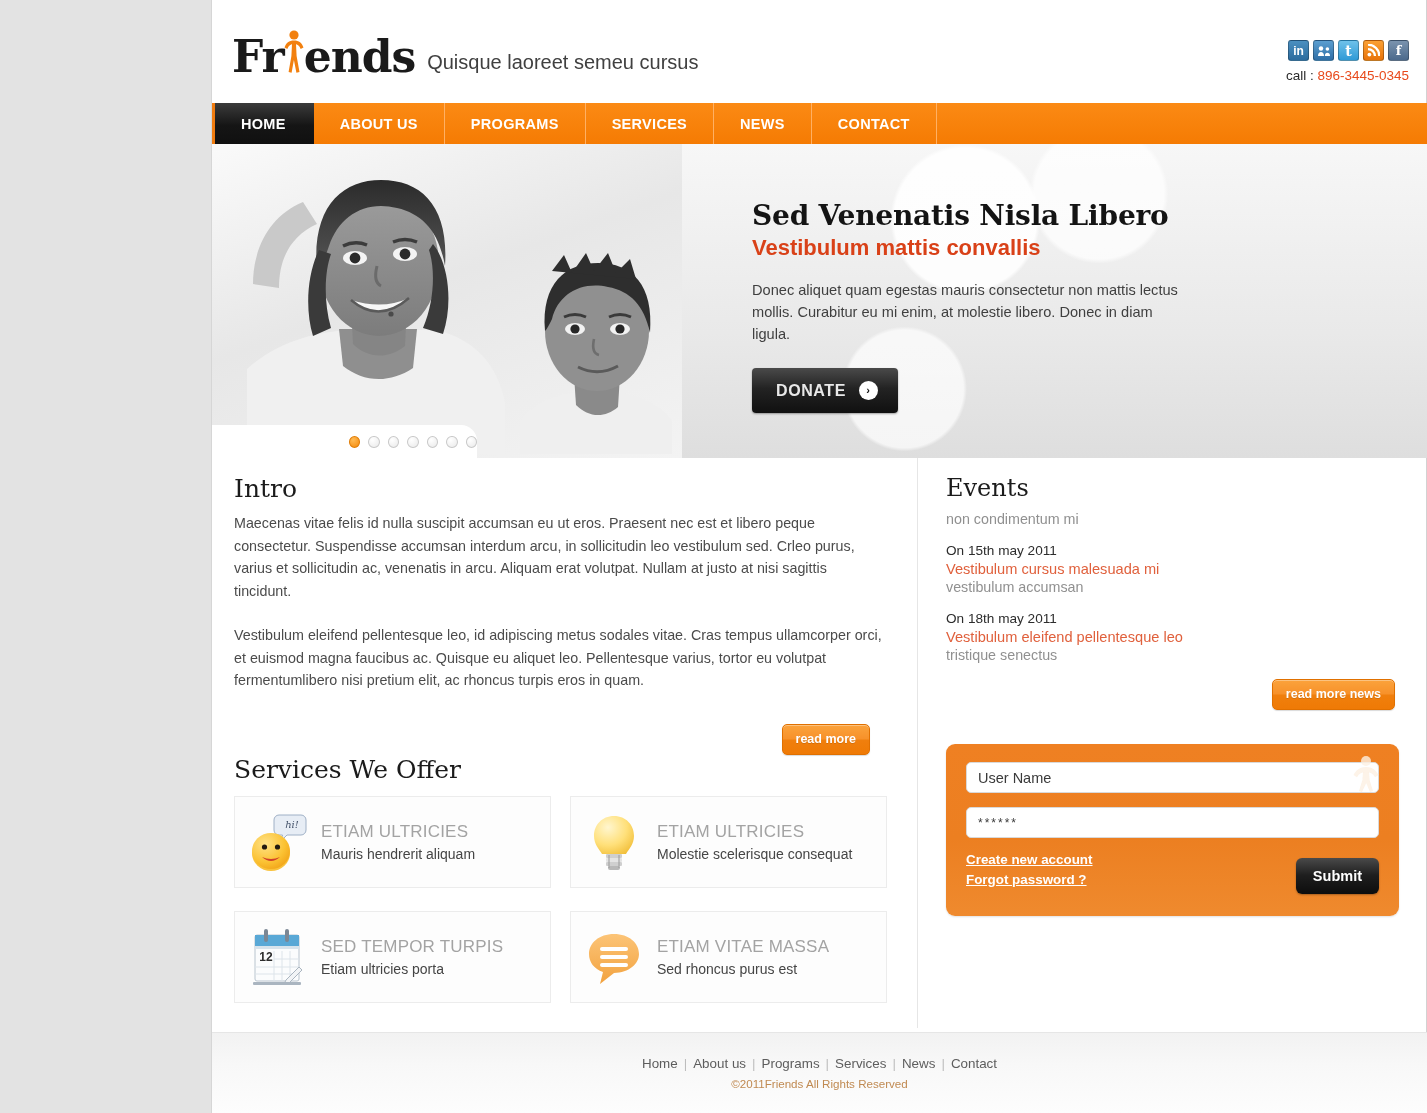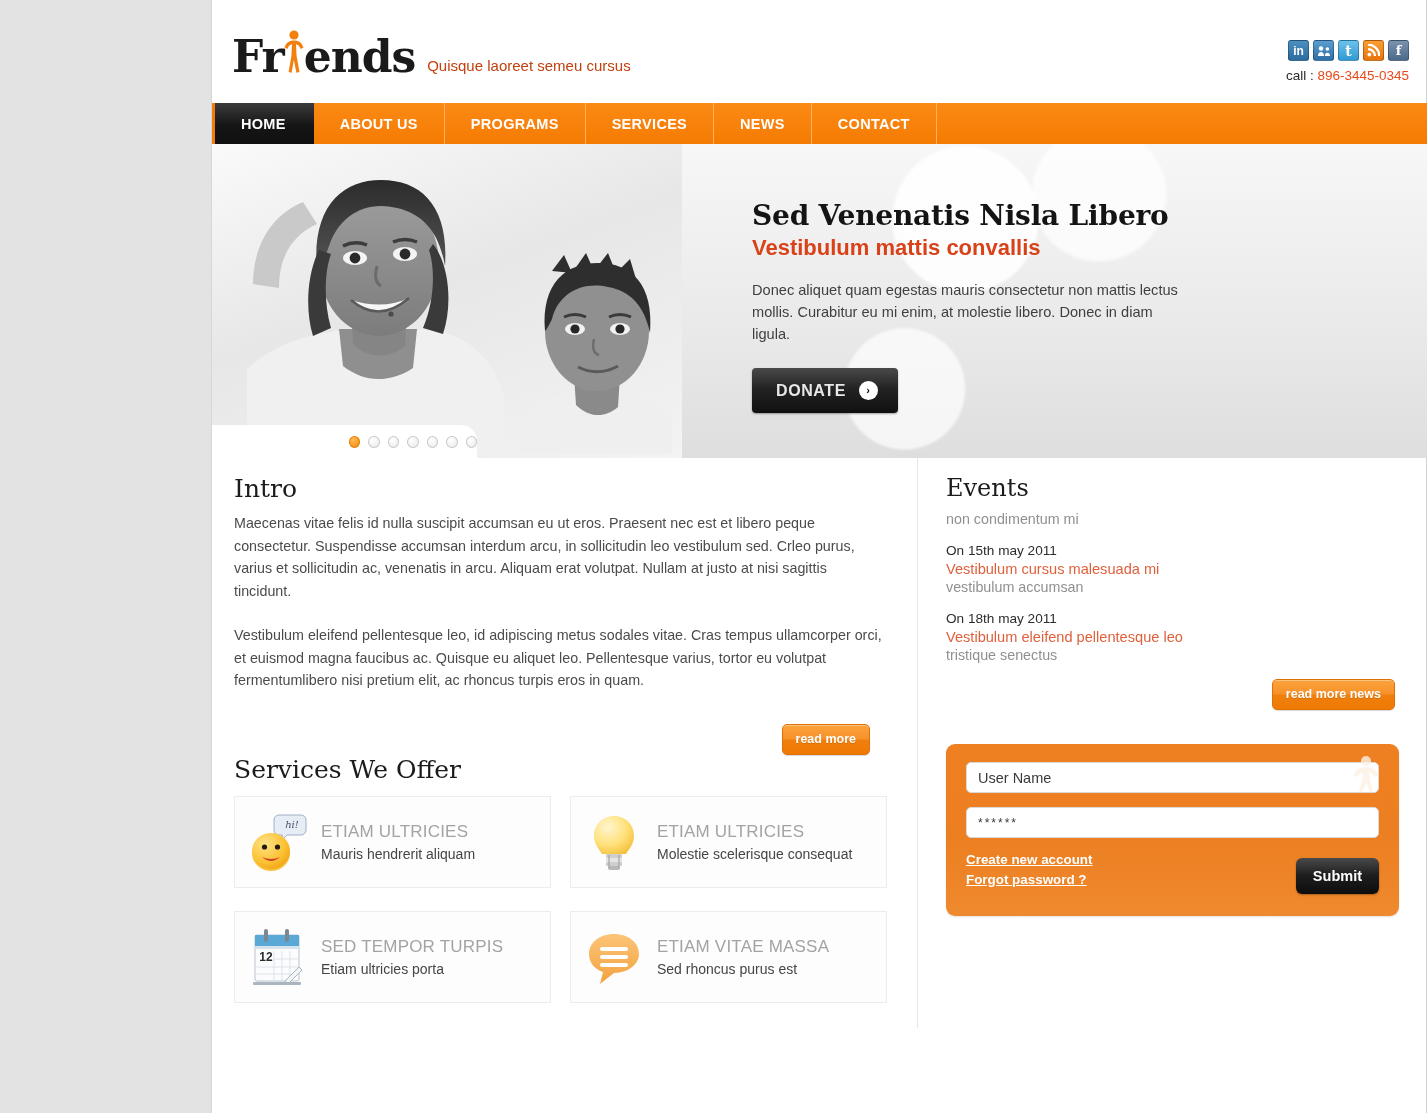--- a/index.html
+++ b/index.html
@@ -50,22 +50,22 @@
   .logo-fr, .logo-ends { display: inline-block; }
   .logo-icon {
     display: inline-block;
     position: relative;
     width: 22px; height: 46px;
     margin: 0 -1px;
     vertical-align: baseline;
   }
   .logo-icon svg { position: absolute; left: 0; bottom: -2px; }
   .tagline {
-    font-size: 15px;
-    color: #c2410c;
+    font-size: 20px;
+    color: #404040;
     margin-left: 12px;
     padding-bottom: 5px;
     white-space: nowrap;
   }
   .header-right {
     position: absolute;
     right: 18px; top: 40px;
     text-align: right;
   }
   .social {
@@ -705,15 +705,21 @@
             <div class="login-links">
               <a>Create new account</a>
               <a>Forgot password ?</a>
             </div>
             <button class="submit-btn">Submit</button>
           </div>
         </div>
       </div>
     </div>
 
+    <div id="footer">
+      <div class="flinks">
+        <a>Home</a><span class="sep">|</span><a>About us</a><span class="sep">|</span><a>Programs</a><span class="sep">|</span><a>Services</a><span class="sep">|</span><a>News</a><span class="sep">|</span><a>Contact</a>
+      </div>
+      <div class="copy">©2011Friends All Rights Reserved</div>
+    </div>
 
   </div>
 </div>
 
 </body></html>

